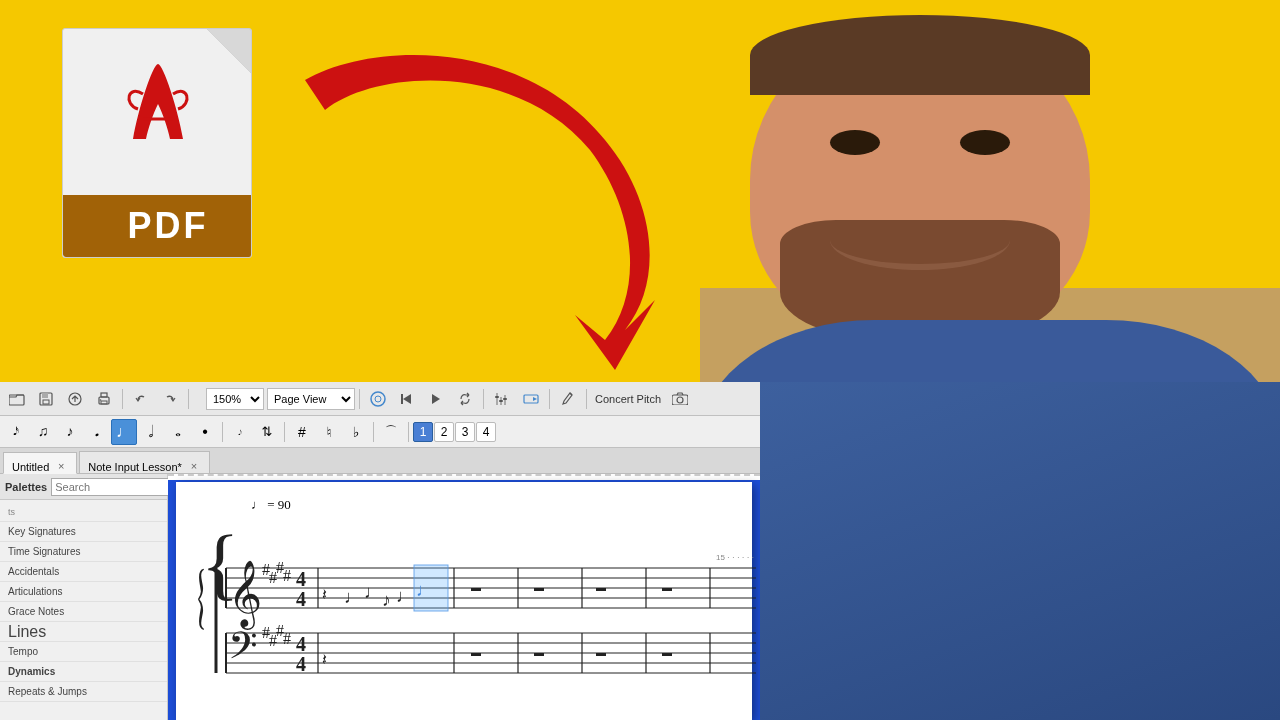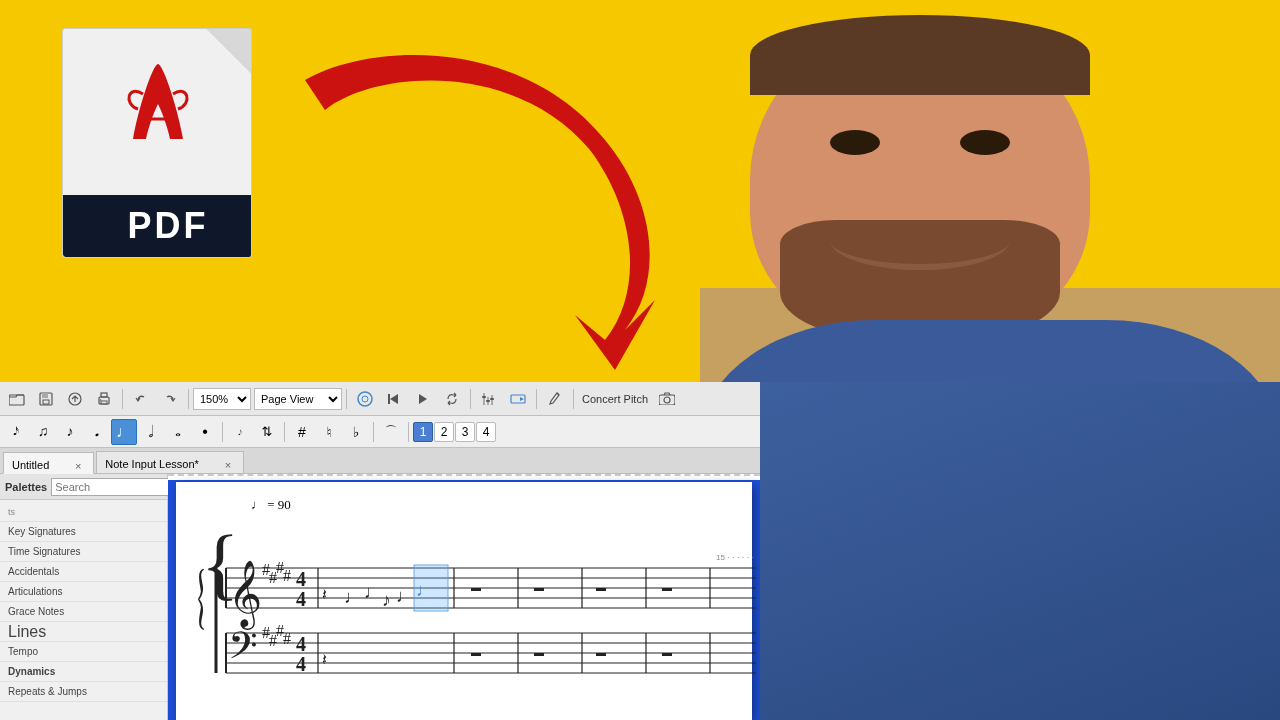--- a/index.html
+++ b/index.html
@@ -130,28 +130,28 @@
       height: 26px;
       background: #d8d8d8;
       border-bottom: 1px solid #bbb;
       display: flex;
       align-items: flex-end;
       padding-left: 3px;
     }
 
     .ms-tab {
       height: 22px;
-      padding: 6px 8px;
+      padding: 0 8px;
       background: #e8e8e8;
       border: 1px solid #bbb;
       border-bottom: none;
       font-size: 11px;
       display: flex;
-      align-items: flex-start;
-      gap: 22px;
+      align-items: flex-end;
+      gap: 5px;
       cursor: pointer;
     }
     .ms-tab.active {
       background: #f5f5f5;
       border-bottom: 1px solid #f5f5f5;
       margin-bottom: -1px;
       z-index: 2;
     }
 
     
@@ -241,20 +241,21 @@
       font-size: 11px;
       color: #333;
     }
 
     .tb-sel {
       height: 22px;
       font-size: 11px;
       border: 1px solid #bbb;
       background: white;
       padding: 0 2px;
+      margin-left: 13px;
     }
 
     .divider-v {
       width: 1px;
       height: 20px;
       background: #bbb;
       margin: 0 3px;
     }
   </style>
 </head>
@@ -273,21 +274,21 @@
 
       <svg viewBox="0 0 80 100" width="80" height="100" style="position:absolute;top:25px;left:55px;">
 
         <path d="M40,10 C35,10 20,55 15,85 L28,85 C30,75 35,60 40,50 C45,60 50,75 52,85 L65,85 C60,55 45,10 40,10Z" fill="#cc1111" stroke="none"></path>
         <path d="M25,65 L55,65" stroke="#cc1111" stroke-width="3" fill="none"></path>
 
         <path d="M55,40 C70,30 75,50 60,55" stroke="#cc1111" stroke-width="3" fill="none"></path>
         <path d="M25,40 C10,30 5,50 20,55" stroke="#cc1111" stroke-width="3" fill="none"></path>
       </svg>
 
-      <div style="position:absolute;bottom:0;left:0;width:190px;height:62px;background:#0f172a;display:flex;align-items:center;justify-content:center;border-radius:0 0 3px 3px;padding-left:20px;">
+      <div style="position:absolute;bottom:0;left:0;width:190px;height:62px;background:#a16207;display:flex;align-items:center;justify-content:center;border-radius:0 0 3px 3px;padding-left:20px;">
         <span style="color:white;font-size:36px;font-weight:bold;letter-spacing:3px;font-family:Arial;">PDF</span>
       </div>
     </div>
   </div>
 
   <svg style="position:absolute;top:20px;left:225px;width:520px;height:380px;z-index:5;" viewBox="0 0 520 380">
     <path d="M 80,60 C 150,20 300,20 380,120 C 430,180 440,260 400,310 L 430,280 L 390,350 L 350,295 L 380,320 C 420,270 410,190 365,130 C 290,40 150,50 100,90 Z" fill="#cc1111" stroke="none"></path>
   </svg>
 
   <div style="position:absolute;top:0;right:0;width:580px;height:720px;background:#c5a060;z-index:3;overflow:hidden;">

